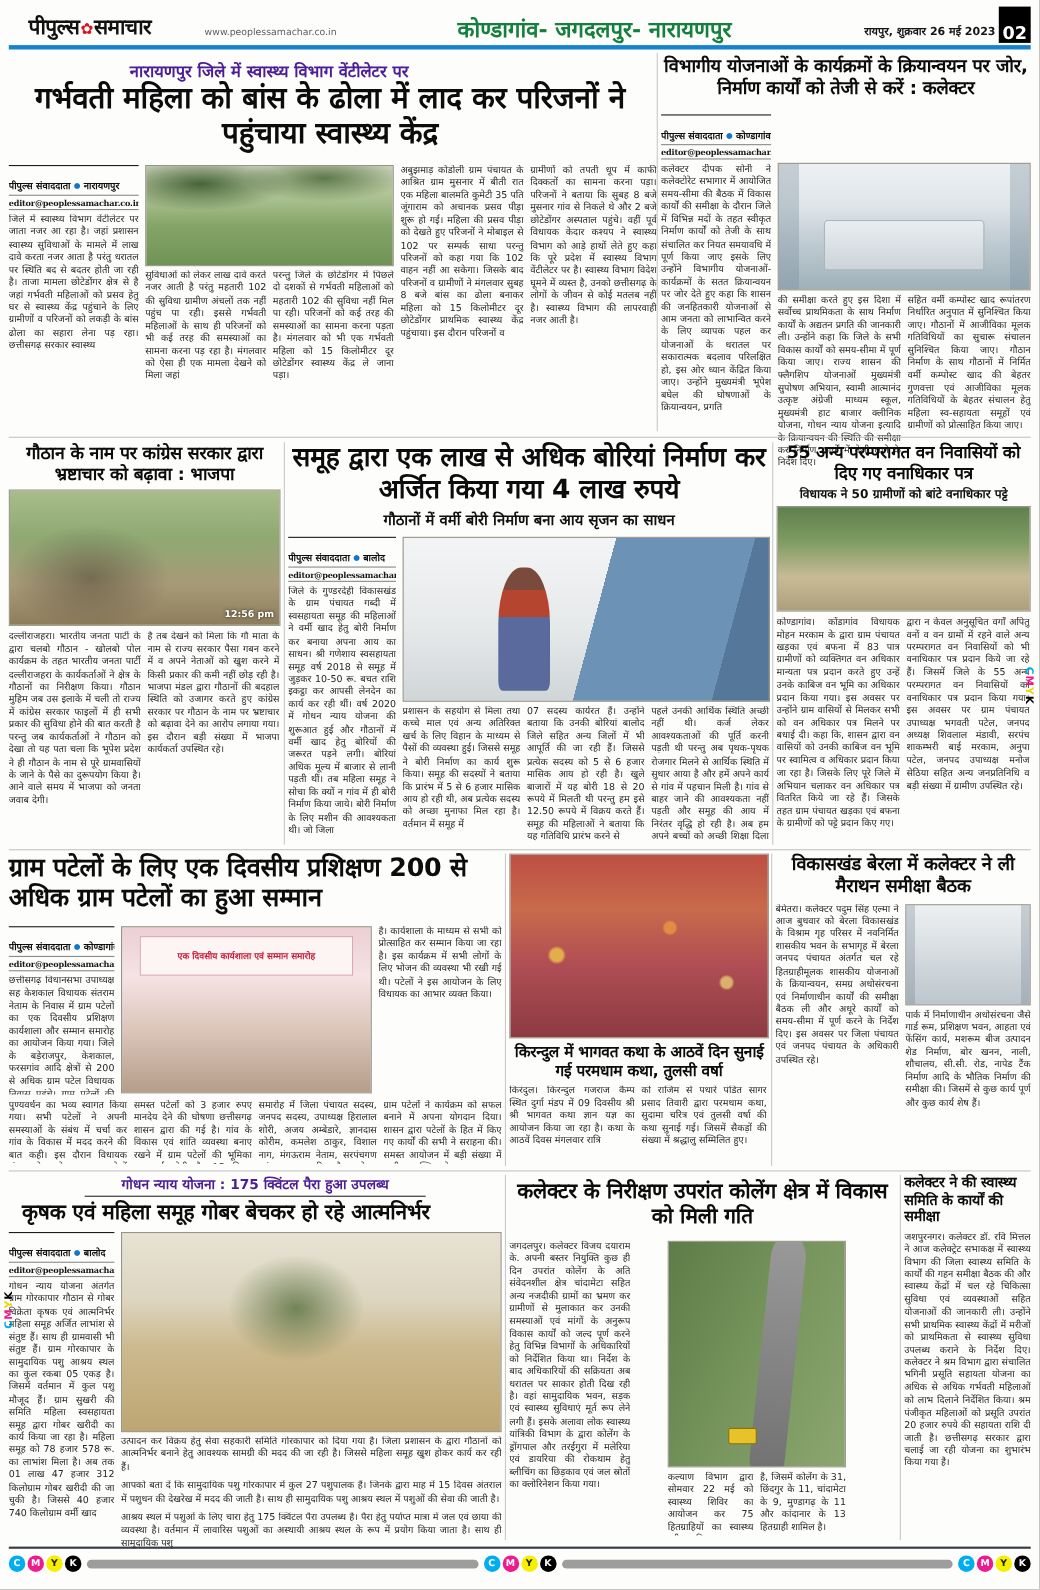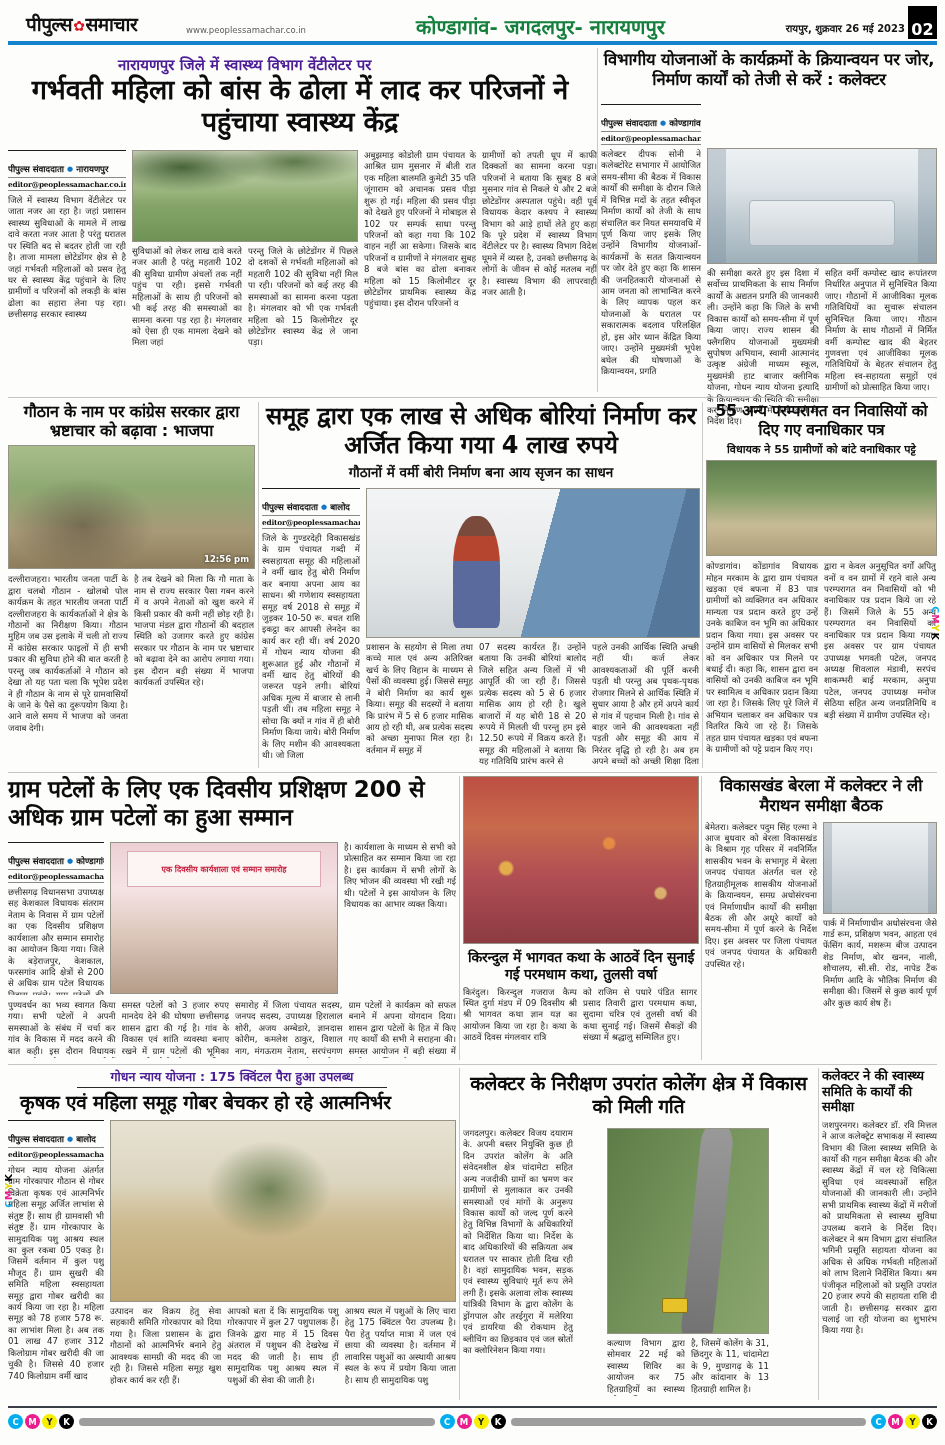--- a/index.html
+++ b/index.html
@@ -179,21 +179,21 @@
           <div class="body-col" style="width:107px;height:124px;">पहले उनकी आर्थिक स्थिति अच्छी नहीं थी। कर्ज लेकर आवश्यकताओं की पूर्ति करनी पड़ती थी परन्तु अब पृथक-पृथक रोजगार मिलने से आर्थिक स्थिति में सुधार आया है और हमें अपने कार्य से गांव में पहचान मिली है। गांव से बाहर जाने की आवश्यकता नहीं पड़ती और समूह की आय में निरंतर वृद्धि हो रही है। अब हम अपने बच्चों को अच्छी शिक्षा दिला पा रहे हैं।</div>
         </div>
       </div>
     </div>
   </div>
 
   <div class="rule-v" style="left:702px;top:402px;height:366px;"></div>
 
   <div class="abs" style="left:706px;top:402px;width:231px;height:366px;">
     <div class="hl" style="font-size:15.5px;">55 अन्य परम्परागत वन निवासियों को दिए गए वनाधिकार पत्र</div>
-    <div class="subhead" style="font-size:11px;margin-top:2px;">विधायक ने 55 ग्रामीणों को बांटे वनाधिकार पट्टे</div>
+    <div class="subhead" style="font-size:11px;margin-top:2px;">विधायक ने 50 ग्रामीणों को बांटे वनाधिकार पट्टे</div>
     <div class="photo ph-group" style="margin-top:4px;height:96px;"></div>
     <div class="cols" style="margin-top:5px;">
       <div class="body-col" style="width:112px;height:212px;">कोण्डागांव। कोंडागांव विधायक मोहन मरकाम के द्वारा ग्राम पंचायत खड़का एवं बफना में 83 पात्र ग्रामीणों को व्यक्तिगत वन अधिकार मान्यता पत्र प्रदान करते हुए उन्हें उनके काबिज वन भूमि का अधिकार प्रदान किया गया। इस अवसर पर उन्होंने ग्राम वासियों से मिलकर सभी को वन अधिकार पत्र मिलने पर बधाई दी। कहा कि, शासन द्वारा वन वासियों को उनकी काबिज वन भूमि पर स्वामित्व व अधिकार प्रदान किया जा रहा है। जिसके लिए पूरे जिले में अभियान चलाकर वन अधिकार पत्र वितरित किये जा रहे हैं। जिसके तहत ग्राम पंचायत खड़का एवं बफना के ग्रामीणों को पट्टे प्रदान किए गए।</div>
       <div class="body-col" style="width:112px;height:212px;">द्वारा न केवल अनुसूचित वर्गों अपितु वनों व वन ग्रामों में रहने वाले अन्य परम्परागत वन निवासियों को भी वनाधिकार पत्र प्रदान किये जा रहे हैं। जिसमें जिले के 55 अन्य परम्परागत वन निवासियों को वनाधिकार पत्र प्रदान किया गया। इस अवसर पर ग्राम पंचायत उपाध्यक्ष भगवती पटेल, जनपद अध्यक्ष शिवलाल मंडावी, सरपंच शाकम्भरी बाई मरकाम, अनुपा पटेल, जनपद उपाध्यक्ष मनोज सेठिया सहित अन्य जनप्रतिनिधि व बड़ी संख्या में ग्रामीण उपस्थित रहे।</div>
     </div>
   </div>
 
   <div class="rule-h" style="left:8px;top:772px;width:929px;"></div>
 
   <div class="abs" style="left:8px;top:776px;width:448px;height:284px;">
@@ -259,21 +259,21 @@
               <span>पीपुल्स संवाददाता</span>
               <span class="dot">●</span>
               <span>बालोद</span>
             </div>
           <div class="b2">editor@peoplessamachar.co.in</div>
         </div>
         <div class="body-col" style="height:236px;">गोधन न्याय योजना अंतर्गत ग्राम गोरकापार गौठान से गोबर विक्रेता कृषक एवं आत्मनिर्भर महिला समूह अर्जित लाभांश से संतुष्ट हैं। साथ ही ग्रामवासी भी संतुष्ट हैं। ग्राम गोरकापार के सामुदायिक पशु आश्रय स्थल का कुल रकबा 05 एकड़ है। जिसमें वर्तमान में कुल पशु मौजूद हैं। ग्राम सुखरी की समिति महिला स्वसहायता समूह द्वारा गोबर खरीदी का कार्य किया जा रहा है। महिला समूह को 78 हजार 578 रू. का लाभांश मिला है। अब तक 01 लाख 47 हजार 312 किलोग्राम गोबर खरीदी की जा चुकी है। जिससे 40 हजार 740 किलोग्राम वर्मी खाद</div>
       </div>
       <div style="width:346px;flex:none;">
         <div class="photo ph-dry" style="height:182px;"></div>
-        <div class="cols" style="margin-top:4px;">
+        <div class="cols" style="margin-top:4px;flex-direction:column;">
           <div class="body-col" style="flex:1;height:90px;">उत्पादन कर विक्रय हेतु सेवा सहकारी समिति गोरकापार को दिया गया है। जिला प्रशासन के द्वारा गौठानों को आत्मनिर्भर बनाने हेतु आवश्यक सामग्री की मदद की जा रही है। जिससे महिला समूह खुश होकर कार्य कर रही हैं।</div>
           <div class="body-col" style="flex:1;height:90px;">आपको बता दें कि सामुदायिक पशु गोरकापार में कुल 27 पशुपालक हैं। जिनके द्वारा माह में 15 दिवस अंतराल में पशुधन की देखरेख में मदद की जाती है। साथ ही सामुदायिक पशु आश्रय स्थल में पशुओं की सेवा की जाती है।</div>
           <div class="body-col" style="flex:1;height:90px;">आश्रय स्थल में पशुओं के लिए चारा हेतु 175 क्विंटल पैरा उपलब्ध है। पैरा हेतु पर्याप्त मात्रा में जल एवं छाया की व्यवस्था है। वर्तमान में लावारिस पशुओं का अस्थायी आश्रय स्थल के रूप में प्रयोग किया जाता है। साथ ही सामुदायिक पशु</div>
         </div>
       </div>
     </div>
   </div>
 
   <div class="rule-v" style="left:459px;top:1068px;height:332px;"></div>
 

